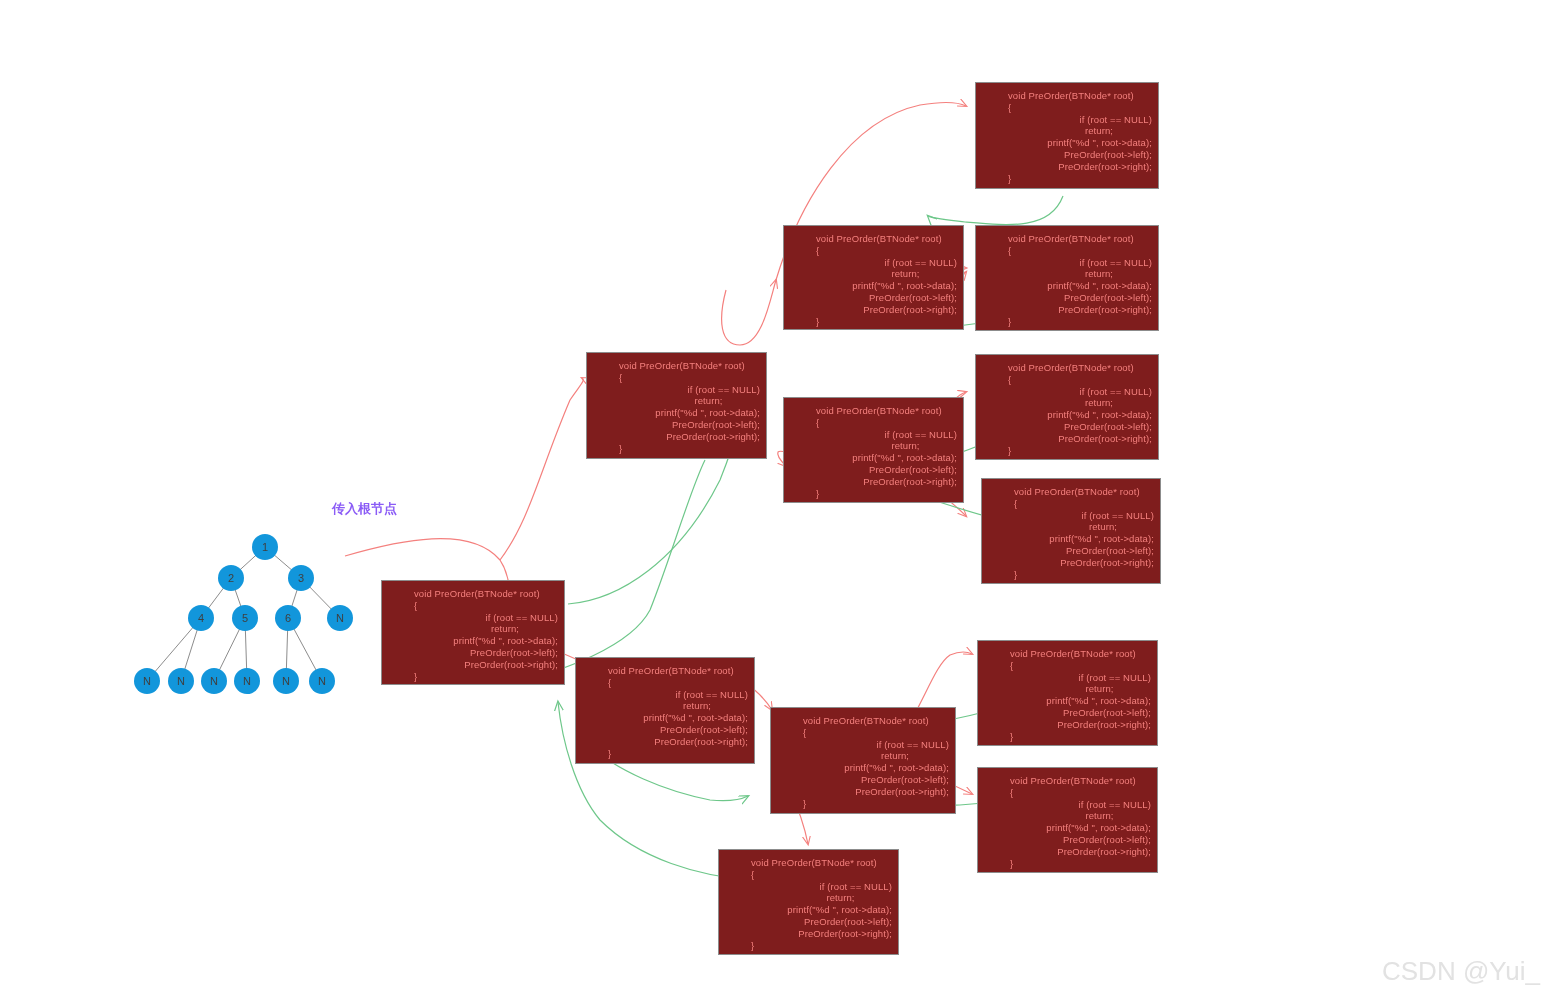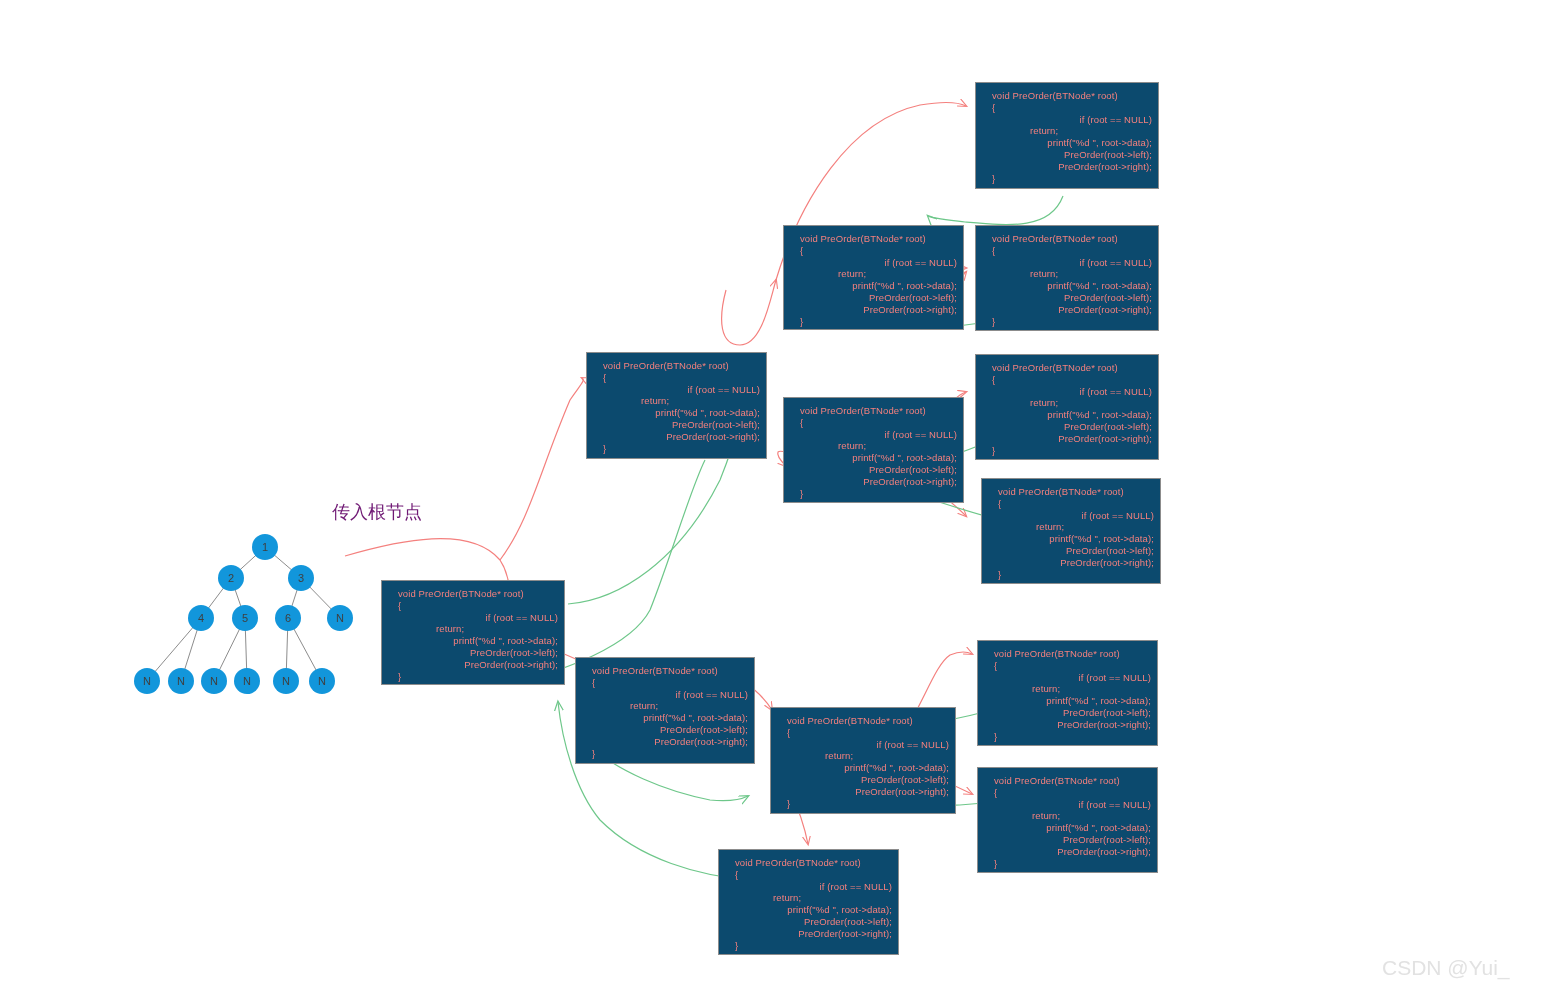--- a/index.html
+++ b/index.html
@@ -21,35 +21,35 @@
     position: absolute;
     left: 0; top: 0;
     width: 1551px;
     height: 1002px;
     pointer-events: none;
     z-index: 1;
   }
   .code-box {
     position: absolute;
     border: 1px solid #8c8c8c;
-    background: #0c4a6e;
+    background: #7f1d1d;
     z-index: 3;
-    padding: 7px 6px 6px 16px;
+    padding: 7px 6px 6px 32px;
   }
   .code-line {
     color: #f4807e;
     font-family: "Liberation Sans", "DejaVu Sans", sans-serif;
     font-size: 9.5px;
     line-height: 11.8px;
     white-space: pre;
     letter-spacing: 0.1px;
   }
   .ind0 { padding-left: 0px; }
   .ind1 { padding-left: 22px; text-align: right; }
-  .ind2 { padding-left: 38px; }
+  .ind2 { padding-left: 38px; text-align: center; }
 
   #tree-layer {
     position: absolute;
     left: 0; top: 0;
     width: 1551px; height: 1002px;
     z-index: 2;
     pointer-events: none;
   }
   .tree-node {
     position: absolute;
@@ -58,31 +58,31 @@
     color: #3f3f3f;
     font-size: 11px;
     display: flex;
     align-items: center;
     justify-content: center;
     z-index: 4;
     font-family: "Liberation Sans", "DejaVu Sans", sans-serif;
   }
   .annotation {
     position: absolute;
-    color: #701a75;
-    font-size: 18px;
-    font-weight: normal;
+    color: #8b5cf6;
+    font-size: 13px;
+    font-weight: bold;
     z-index: 5;
     font-family: "DejaVu Sans", "Liberation Sans", sans-serif;
     white-space: nowrap;
   }
   .watermark {
     position: absolute;
     color: #e2e2e2;
-    font-size: 21px;
+    font-size: 26px;
     z-index: 6;
     font-family: "Liberation Sans", "DejaVu Sans", sans-serif;
     white-space: nowrap;
   }
 </style>
 </head>
 <body>
 
 <div id="canvas">
 

